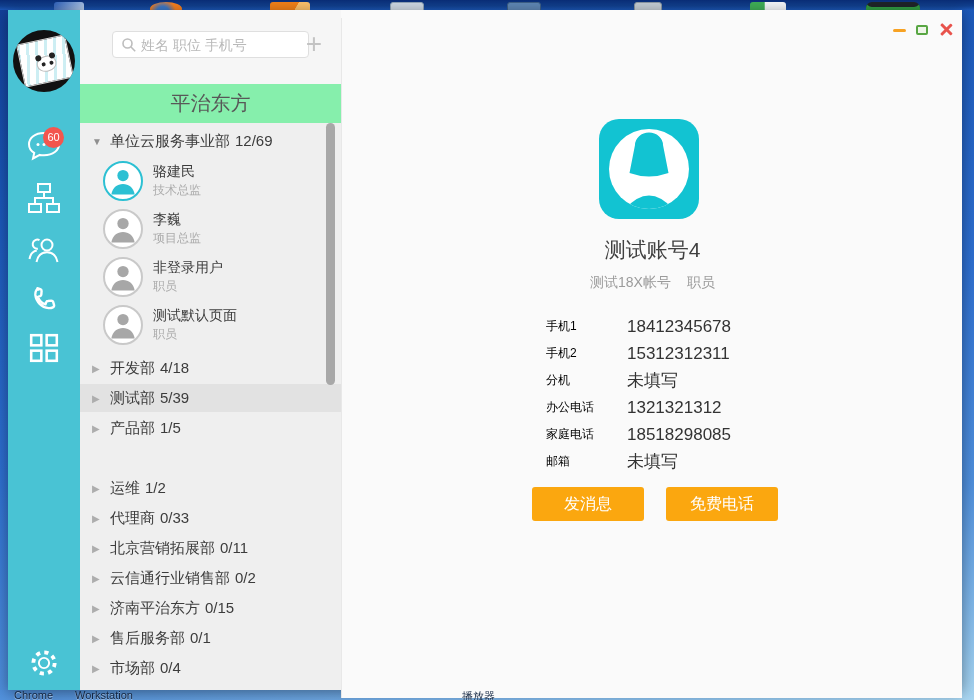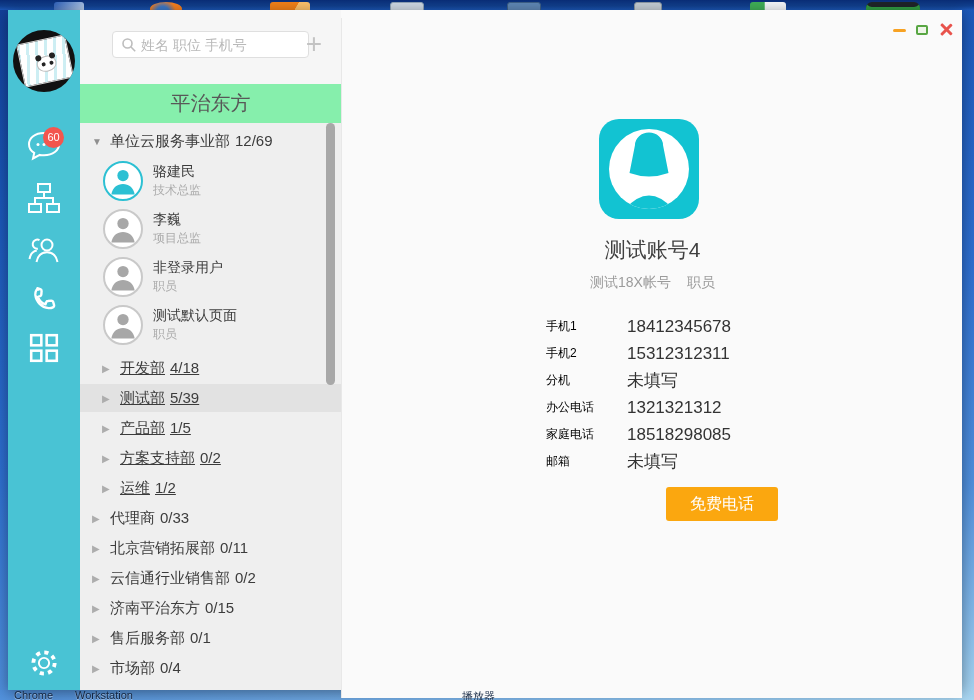--- a/index.html
+++ b/index.html
@@ -50,21 +50,21 @@
   .org-header { position:absolute; left:0; top:74px; width:261px; height:39px; background:#86efac;
                 text-align:center; line-height:39px; font-size:20px; color:#585858; }
 
   
   .tree-row { position:absolute; left:0; width:261px; height:28px; line-height:28px; font-size:15px;
               color:#3c3c3c; cursor:pointer; white-space:nowrap; }
   .tree-row.selected { background:#e2e2e2; }
   .tri { display:inline-block; width:18px; font-size:10px; color:#adadad; vertical-align:1px; }
   .tri.open { color:#8f8f8f; }
   .row-root { padding-left:12px; }
-  .row-sub  { padding-left:22px;text-decoration:underline; }
+  .row-sub  { padding-left:12px; }
   .row-top  { padding-left:12px; }
   .cnt { margin-left:5px; }
   .contact-row { position:absolute; left:0; width:261px; height:48px; cursor:pointer; }
   .c-avatar { position:absolute; left:23px; top:3px; width:40px; height:40px; border-radius:50%;
               background:#fff; border:2px solid #c9c9c9; overflow:hidden; }
   .c-avatar.online { border-color:#2cc0d3; }
   .c-name { position:absolute; left:73px; top:5px; font-size:14px; color:#3c3c3c; }
   .c-title { position:absolute; left:73px; top:24px; font-size:12px; color:#ababab; }
   .scroll-thumb { position:absolute; left:246px; top:113px; width:9px; height:262px; border-radius:5px;
               background:#a8a8a8; cursor:pointer; }
@@ -231,23 +231,20 @@
       </div>
 
       <div class="tree-row row-sub" style="top:344px">
         <span class="tri">▶</span><span>开发部</span><span class="cnt">4/18</span>
       </div>
       <div class="tree-row row-sub selected" style="top:374px">
         <span class="tri">▶</span><span>测试部</span><span class="cnt">5/39</span>
       </div>
       <div class="tree-row row-sub" style="top:404px">
         <span class="tri">▶</span><span>产品部</span><span class="cnt">1/5</span>
-      </div>
-      <div class="tree-row row-sub" style="top:434px">
-        <span class="tri">▶</span><span>方案支持部</span><span class="cnt">0/2</span>
       </div>
       <div class="tree-row row-sub" style="top:464px">
         <span class="tri">▶</span><span>运维</span><span class="cnt">1/2</span>
       </div>
 
       <div class="tree-row row-top" style="top:494px">
         <span class="tri">▶</span><span>代理商</span><span class="cnt">0/33</span>
       </div>
       <div class="tree-row row-top" style="top:524px">
         <span class="tri">▶</span><span>北京营销拓展部</span><span class="cnt">0/11</span>
@@ -306,20 +303,21 @@
       </div>
       <div class="field-row" style="top:403px">
         <span class="f-label">家庭电话</span>
         <span class="f-value">18518298085</span>
       </div>
       <div class="field-row" style="top:430px">
         <span class="f-label">邮箱</span>
         <span class="f-value">未填写</span>
       </div>
 
+      <button class="p-btn" style="left:190px">发消息</button>
       <button class="p-btn" style="left:324px">免费电话</button>
     </div>
 
     <div class="win-min"></div>
     <div class="win-max"></div>
     <div class="win-close"></div>
   </div>
 
   <div class="desktop-bottom-labels">
     <span style="left:14px">Chrome</span>

